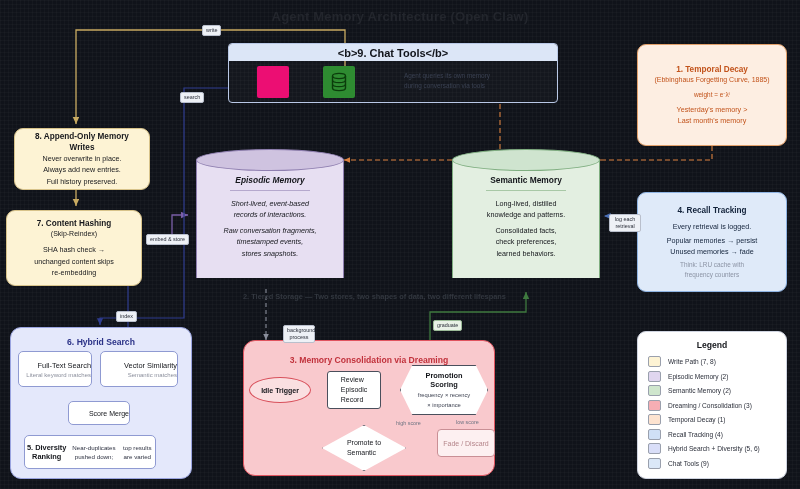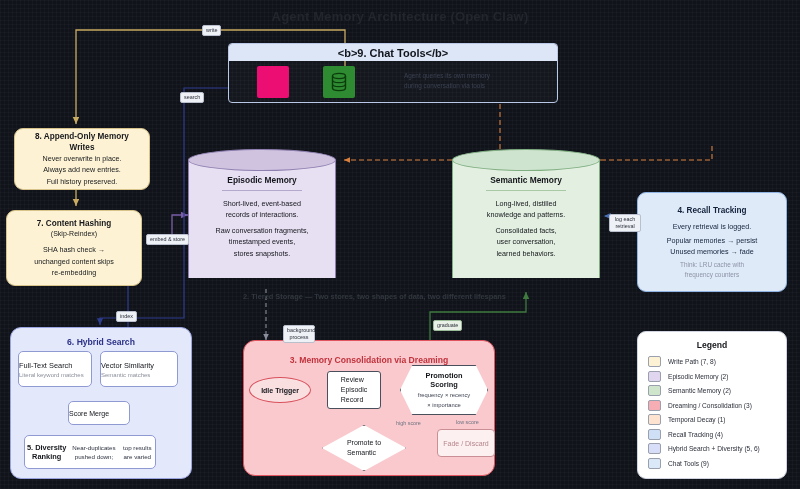--- a/index.html
+++ b/index.html
@@ -89,21 +89,21 @@
     position: absolute; left: 0; width: 100%; height: 22px; border-radius: 50%;
   }
   .cyl .content {
     position: absolute; left: 0; width: 100%;
     text-align: center; padding: 0 12px;
   }
   .cyl .cttl { font-weight: bold; font-size: 8.4px; color: #14161b; }
   .cyl .rule { height: 1px; margin: 5px 22px 7px; }
   .cyl .ctxt { font-size: 7.2px; line-height: 1.55; color: #14161b; }
 
-  #episodic { left: 188px; top: 149px; width: 148px; height: 140px; }
+  #episodic { left: 196px; top: 149px; width: 148px; height: 140px; font-style: italic; }
   #episodic .top { background: #cfc3e0; border: 1px solid #8f7fb0; }
   #episodic .mid { background: #e7dff2; border-color: #8f7fb0; height: 118px; }
   #episodic .bot { top: 107px; background: #e7dff2; border: 1px solid #8f7fb0; }
   #episodic .rule { background: #b5a8cd; }
   #episodic .content { top: 26px; }
 
   #semantic { left: 452px; top: 149px; width: 148px; height: 140px; }
   #semantic .top { background: #cfe4cf; border: 1px solid #7fae80; }
   #semantic .mid { background: #e3efe1; border-color: #7fae80; height: 118px; }
   #semantic .bot { top: 107px; background: #e3efe1; border: 1px solid #7fae80; }
@@ -123,21 +123,21 @@
     left: 10px; top: 327px; width: 182px; height: 152px;
     border: 1px solid #9aa4e0; border-radius: 11px; background: #e4e8fb;
   }
   #hybrid .gttl {
     text-align: center; margin-top: 9px;
     font-size: 8.6px; font-weight: bold; color: #2b3287;
   }
   .hs-box {
     position: absolute; border: 1px solid #8f9ad2; border-radius: 5px;
     background: #ffffff; text-align: center;
-    display: flex; flex-direction: column; align-items: flex-start; justify-content: center;
+    display: flex; flex-direction: column; align-items: flex-end; justify-content: center;
   }
   .hs-box .n { font-size: 7.4px; color: #14161b; }
   .hs-box .m { font-size: 6px; color: #8b8f9c; margin-top: 2px; }
   #fts { left: 18px; top: 351px; width: 74px; height: 36px; }
   #vec { left: 100px; top: 351px; width: 78px; height: 36px; }
   #merge { left: 68px; top: 401px; width: 62px; height: 24px; }
   #merge .n { font-size: 7px; }
   #divrank {
     left: 24px; top: 435px; width: 132px; height: 34px;
     border: 1px solid #8f9ad2; border-radius: 5px; background: #ffffff;
@@ -297,20 +297,29 @@
           <path d="M2.5,12 A6.5,2.6 0 0 0 15.5,12" fill="none" stroke="#0b3d0b" stroke-width="1.2"></path>
         </svg>
       </div>
       <div class="note">
         <div>Agent queries its own memory</div>
         <div>during conversation via tools</div>
       </div>
     </div>
   </div>
 
+  <div class="node card decay" id="temporal">
+    <div class="ttl">1. Temporal Decay</div>
+    <div class="sub">(Ebbinghaus Forgetting Curve, 1885)</div>
+    <div class="gap4"></div>
+    <div class="muted">weight = e⁻λᵗ</div>
+    <div class="gap4"></div>
+    <div class="body">Yesterday's memory &gt;</div>
+    <div class="body">Last month's memory</div>
+  </div>
 
   <div class="node card recall" id="recall">
     <div class="ttl">4. Recall Tracking</div>
     <div class="gap4"></div>
     <div class="body">Every retrieval is logged.</div>
     <div class="gap2"></div>
     <div class="body">Popular memories → persist</div>
     <div class="body">Unused memories → fade</div>
     <div class="gap2"></div>
     <div class="muted" style="color:#8b93a4">Think: LRU cache with</div>
@@ -354,21 +363,21 @@
     <div class="bot"></div>
     <div class="mid"></div>
     <div class="top"></div>
     <div class="content">
       <div class="cttl">Semantic Memory</div>
       <div class="rule"></div>
       <div class="ctxt">Long-lived, distilled</div>
       <div class="ctxt">knowledge and patterns.</div>
       <div class="gap4"></div>
       <div class="ctxt">Consolidated facts,</div>
-      <div class="ctxt">user conversation,</div>
+      <div class="ctxt">check preferences,</div>
       <div class="ctxt">learned behaviors.</div>
     </div>
   </div>
 
   <div class="node" id="tier-caption">2. Tiered Storage — Two stores, two shapes of data, two different lifespans</div>
 
   <div class="node" id="hybrid">
     <div class="gttl">6. Hybrid Search</div>
   </div>
   <div class="node hs-box" id="fts">

